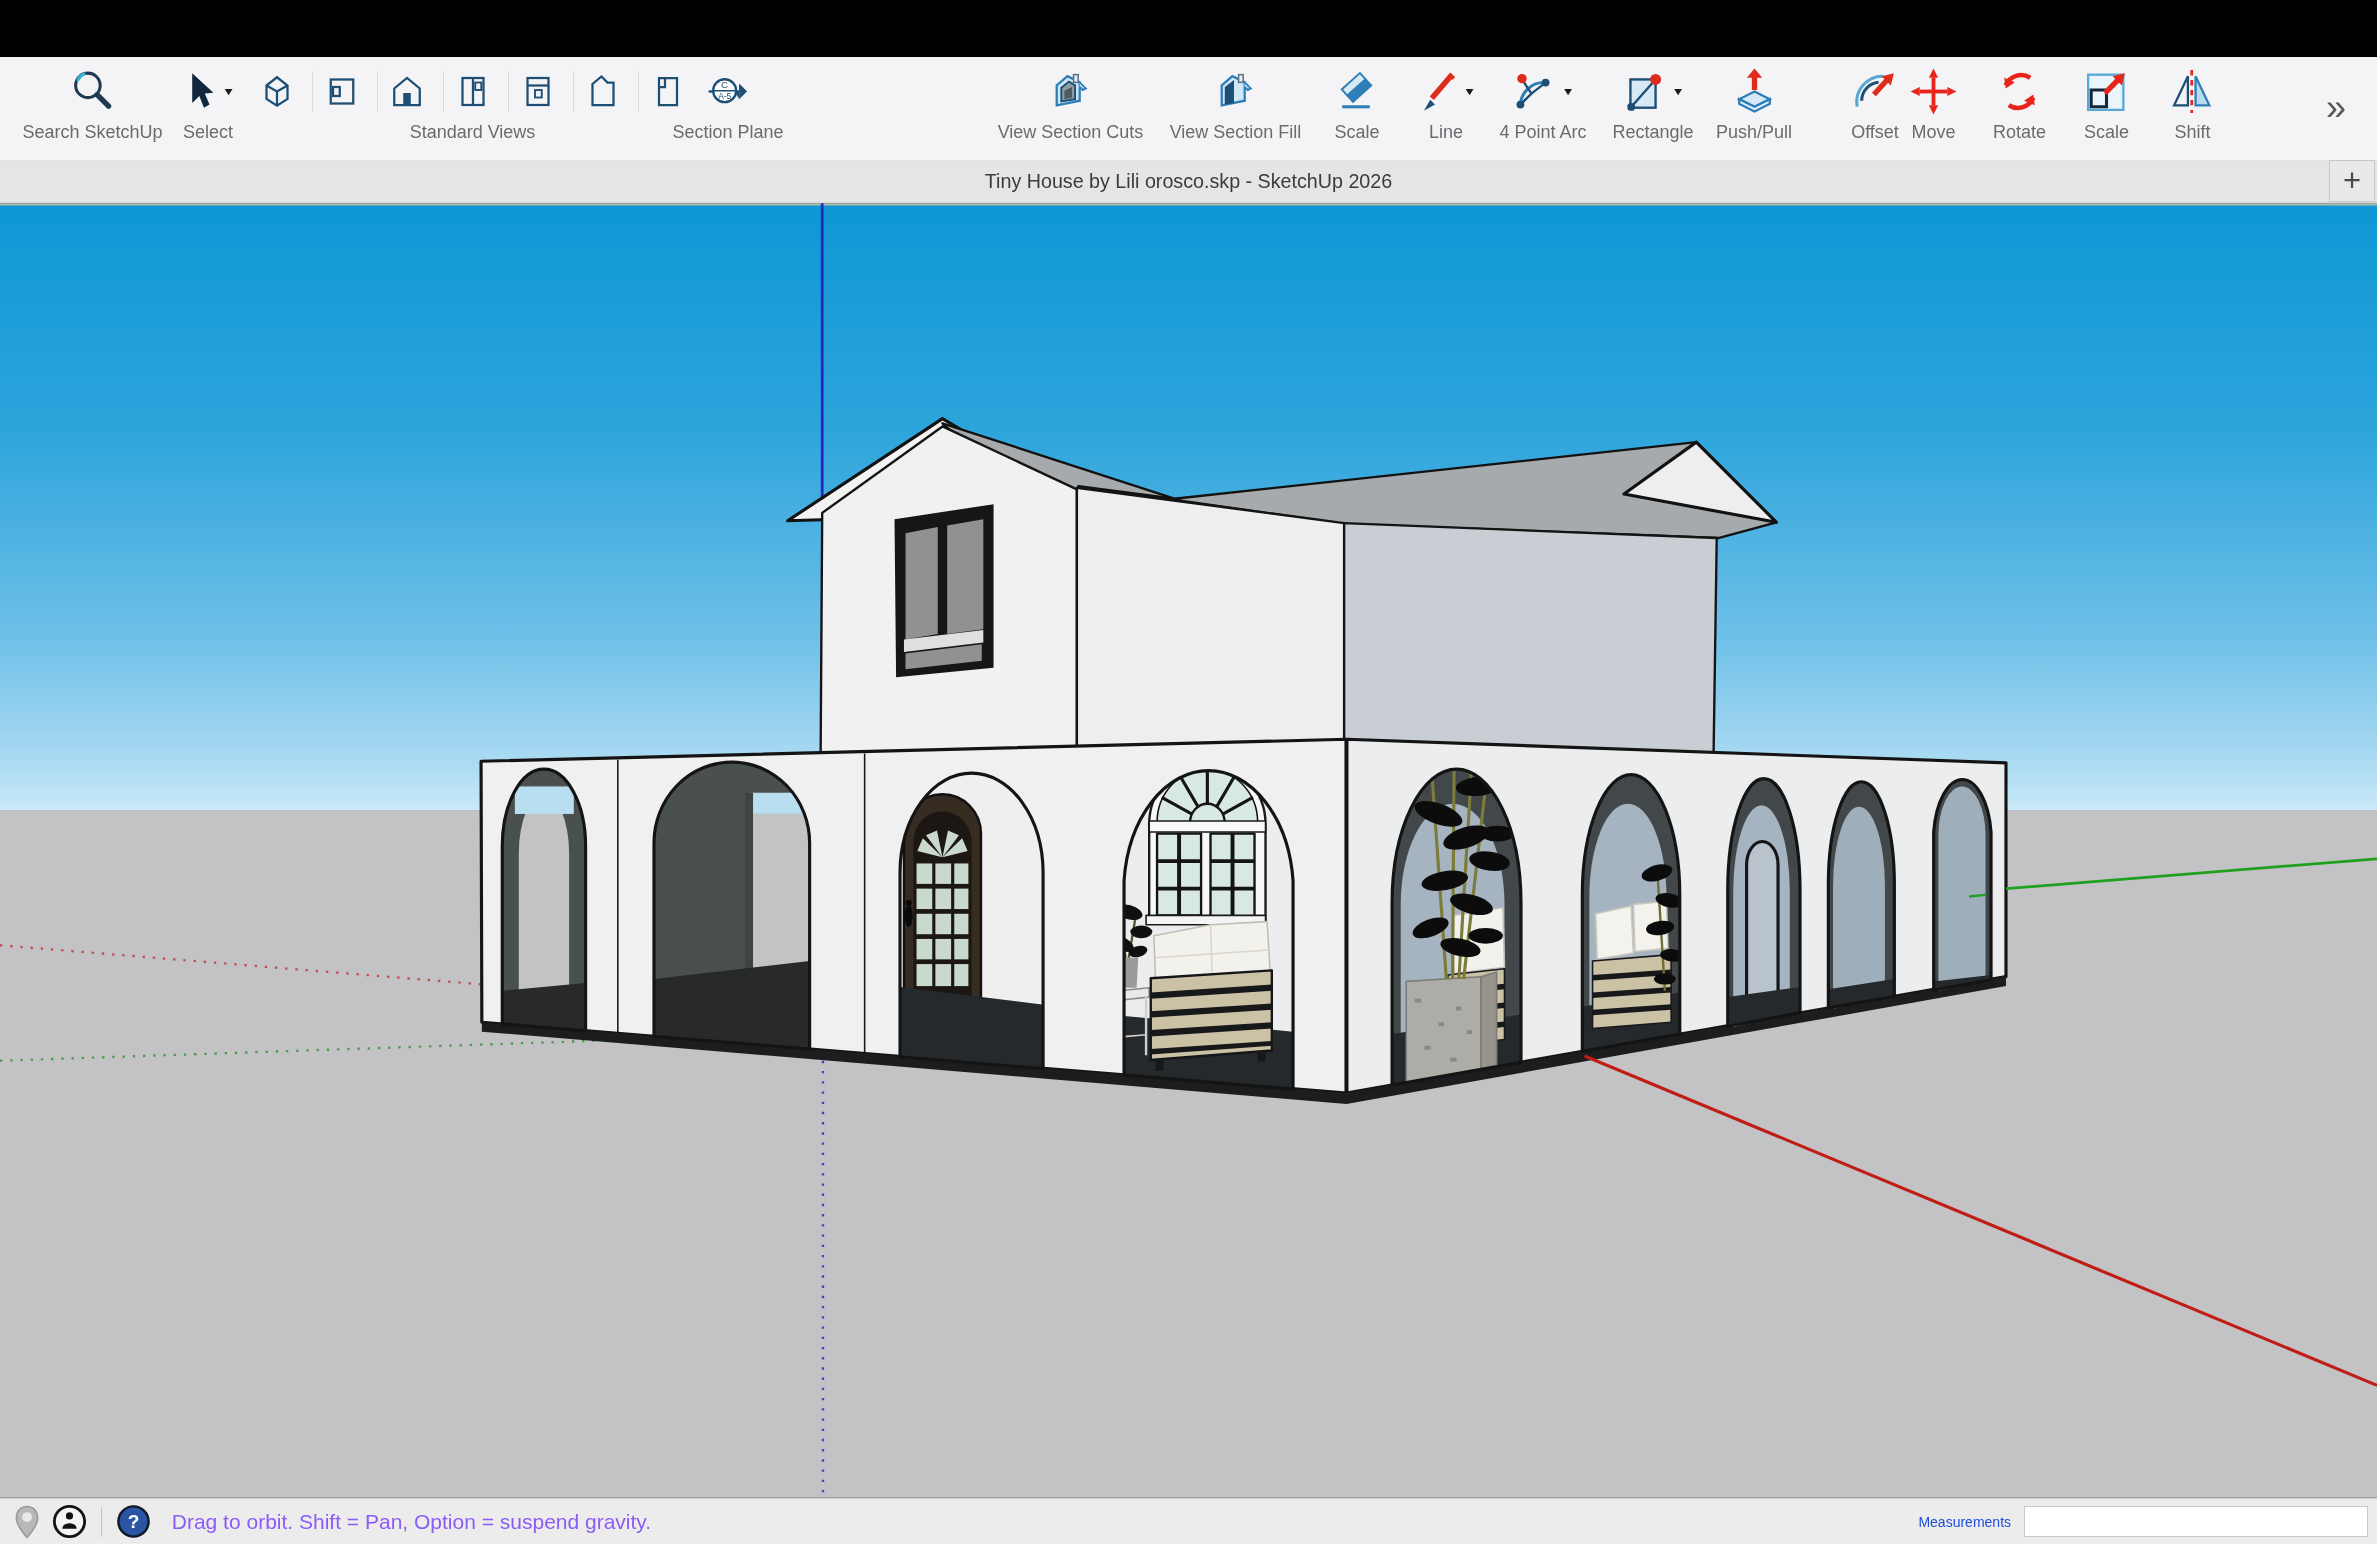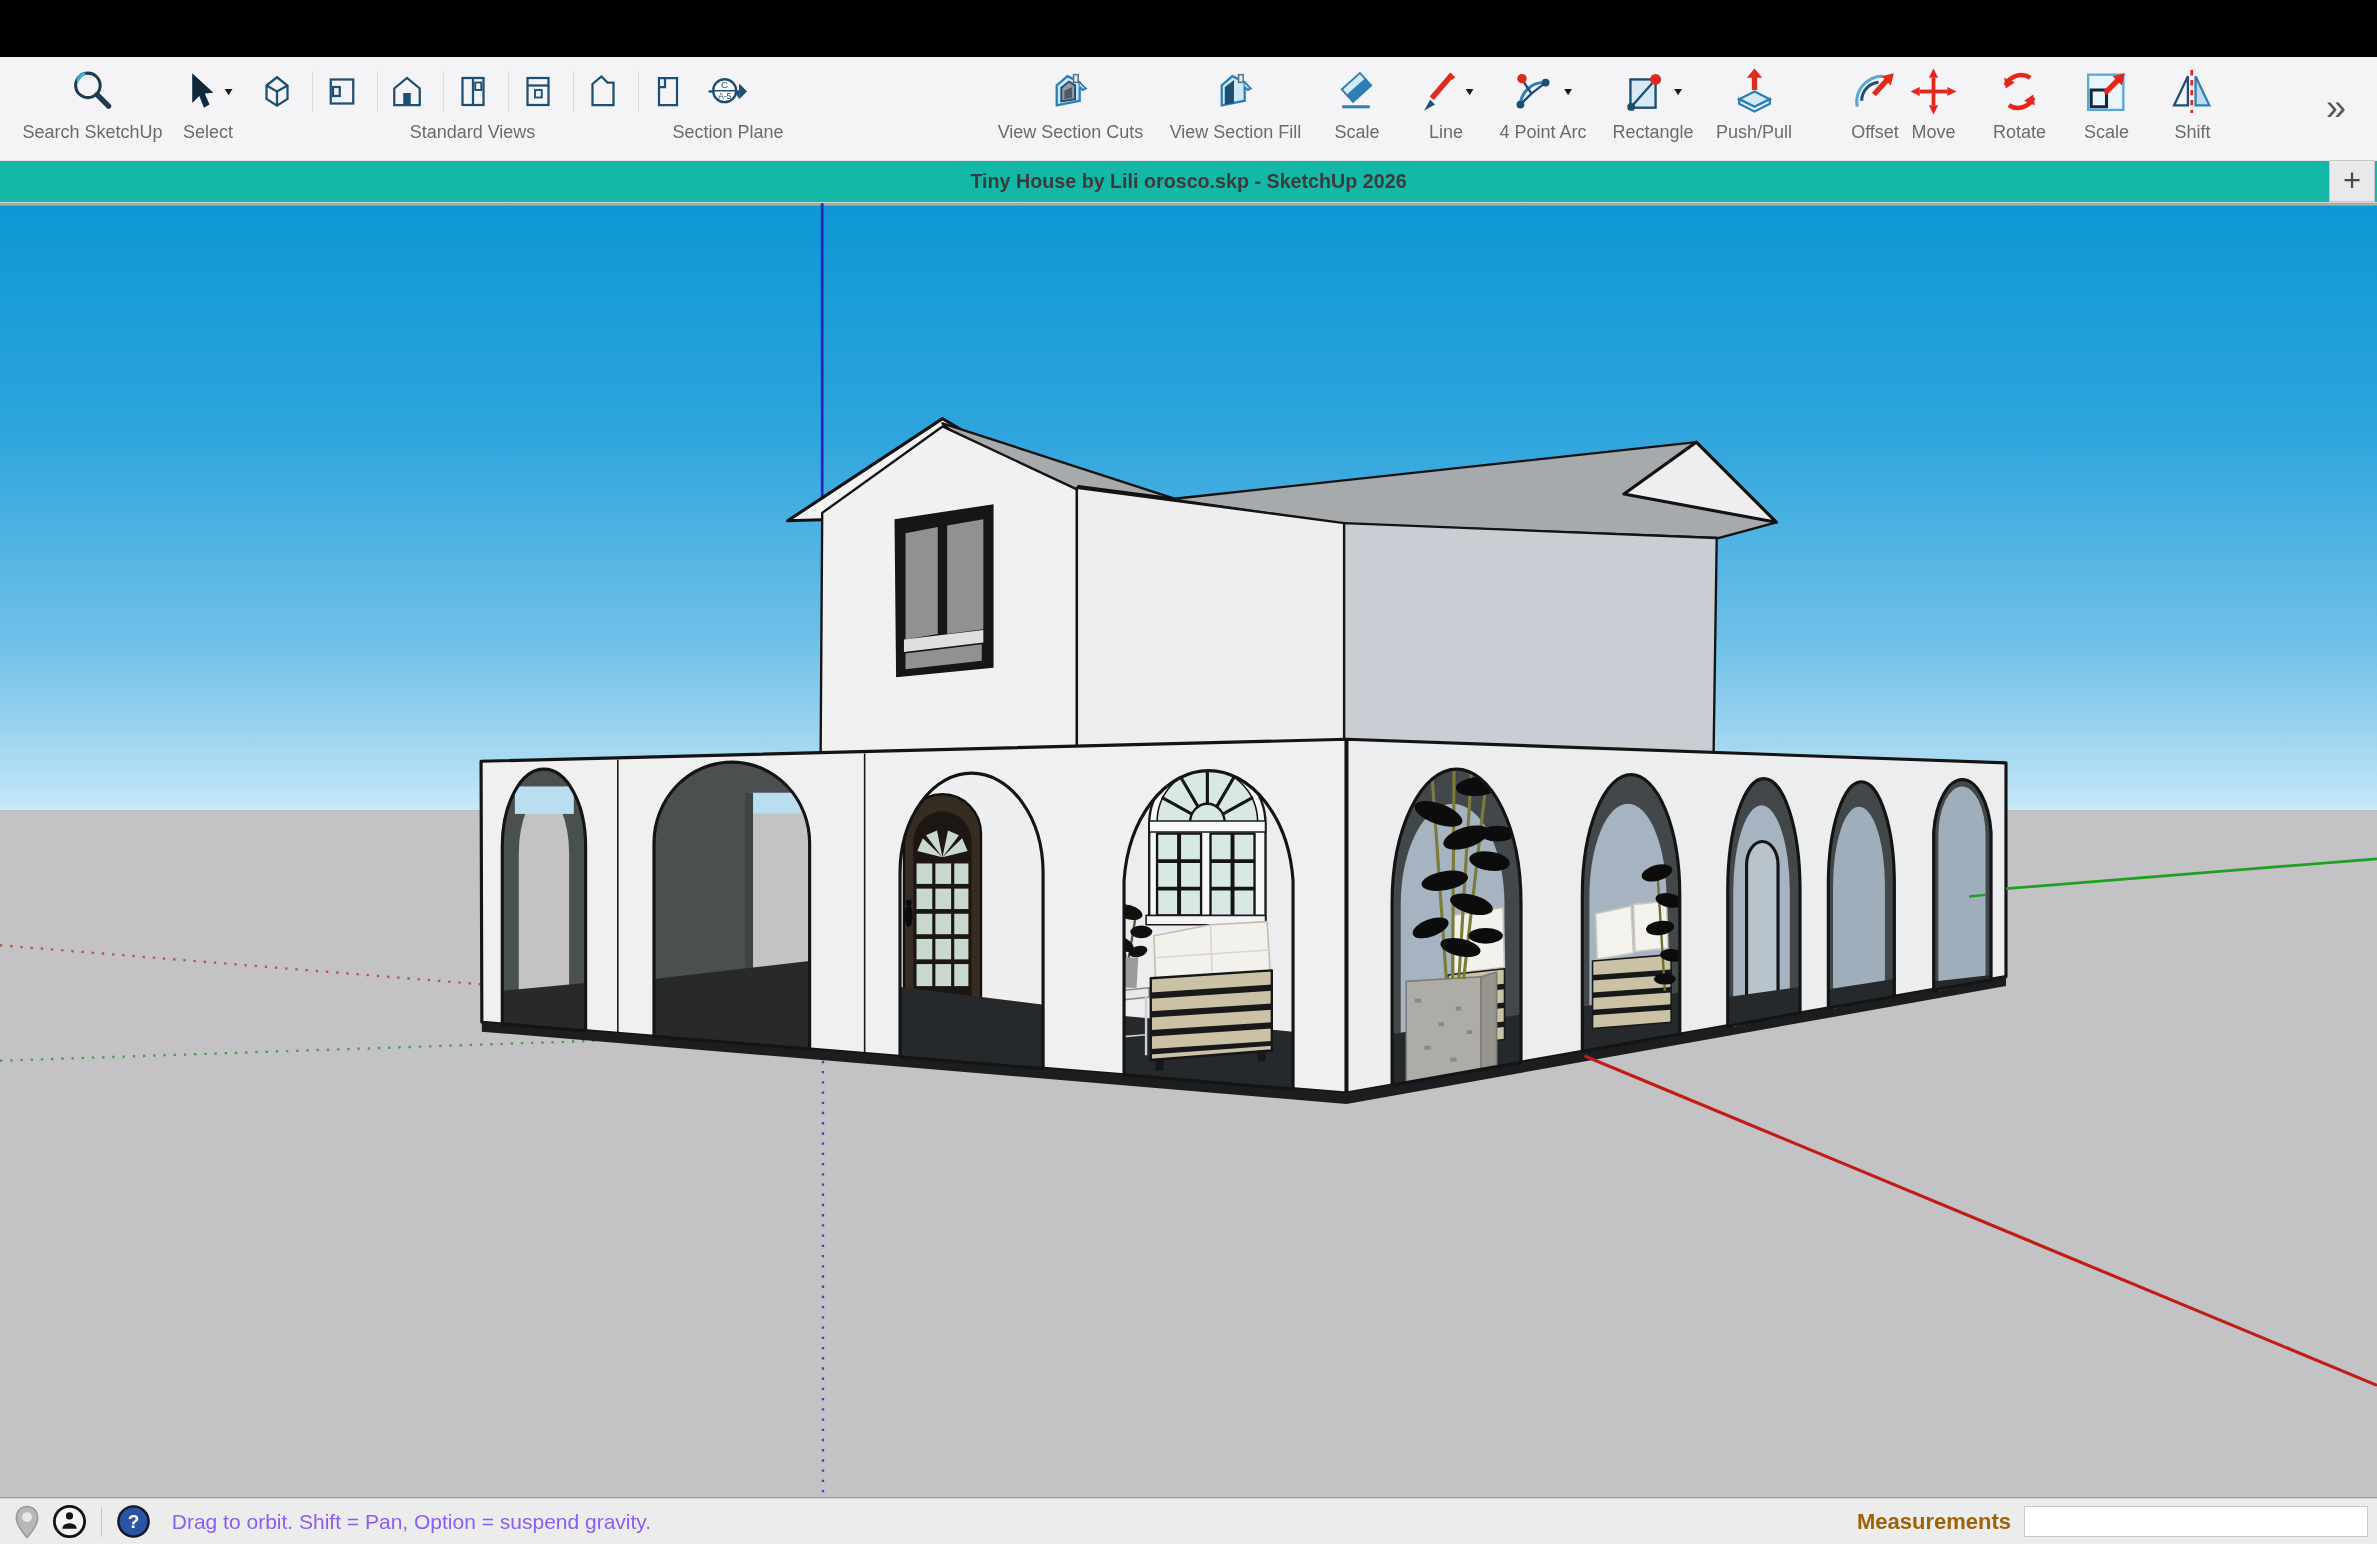--- a/index.html
+++ b/index.html
@@ -10,35 +10,35 @@
     background:#F4F4F6; border-bottom:0.8px solid #E3E3E5; }
   .tool { position:absolute; top:6.3px; display:flex; flex-direction:column; align-items:center; cursor:default; }
   .tool .icn { height:57px; display:flex; align-items:center; justify-content:center; gap:6.3px; }
   .tool .lbl { font-size:18px; color:#6B6B6E; white-space:nowrap; margin-top:1.6px; }
   .caret { font-size:13.4px; color:#1A1A1A; transform:scaleY(.8); }
   .svgroup { display:flex; align-items:center; }
   .svcell { padding:0 11px; display:flex; align-items:center; }
   .svcell + .svcell { border-left:1.6px solid #DCDCDE; }
   .chevron { position:absolute; top:30px; left:2326px; font-size:36px; color:#59595C;
     letter-spacing:-4.7px; cursor:default; }
-  .titlebar { position:absolute; left:0; top:161px; width:2377px; height:42px; background:#14b8a6;
-    display:flex; align-items:center; justify-content:center; border-bottom:0.8px solid #D9D9DB;font-weight:bold; }
+  .titlebar { position:absolute; left:0; top:161px; width:2377px; height:42px; background:#e5e5e5;
+    display:flex; align-items:center; justify-content:center; border-bottom:0.8px solid #D9D9DB; }
   .titlebar .t { font-size:19.7px; color:#3B3B3D; }
   .plusbtn { position:absolute; top:160px; left:2329px; width:46px; height:42px; background:#E9E9EB;
     border:0.8px solid #C7C7C9; display:flex; align-items:center; justify-content:center;
     font-size:31px; color:#4A4A4C; }
   .viewport { position:absolute; left:0; top:203px; width:2377px; height:1295px; }
   .viewport svg { display:block; }
   .statusbar { position:absolute; left:0; top:1498px; width:2377px; height:46px; background:#ECECEC;
     border-top:0.8px solid #D0D0D0; display:flex; align-items:center; }
   .statusicons { display:flex; align-items:center; gap:11px; margin-left:12.6px; }
   .statussep { width:1.6px; height:30px; background:#C4C4C4; margin:0 3.1px; }
   .hint { font-size:21px; color:#8b5cf6; margin-left:20.4px; }
   .measure { margin-left:auto; display:flex; align-items:center; gap:12.6px; margin-right:9.4px; }
-  .measure .mlbl { font-size:22px; color:#a16207;font-weight:bold; }
+  .measure .mlbl { font-size:14px; color:#1d4ed8; }
   .measure input { width:344px; height:31px; border:0.8px solid #C9C9C9; background:#FFFFFF;
     font-size:19px; padding:0 6.3px; outline:none; }
 </style>
 </head>
 <body>
 
 <div class="menubar"></div>
 
 <div class="toolbar">
 

